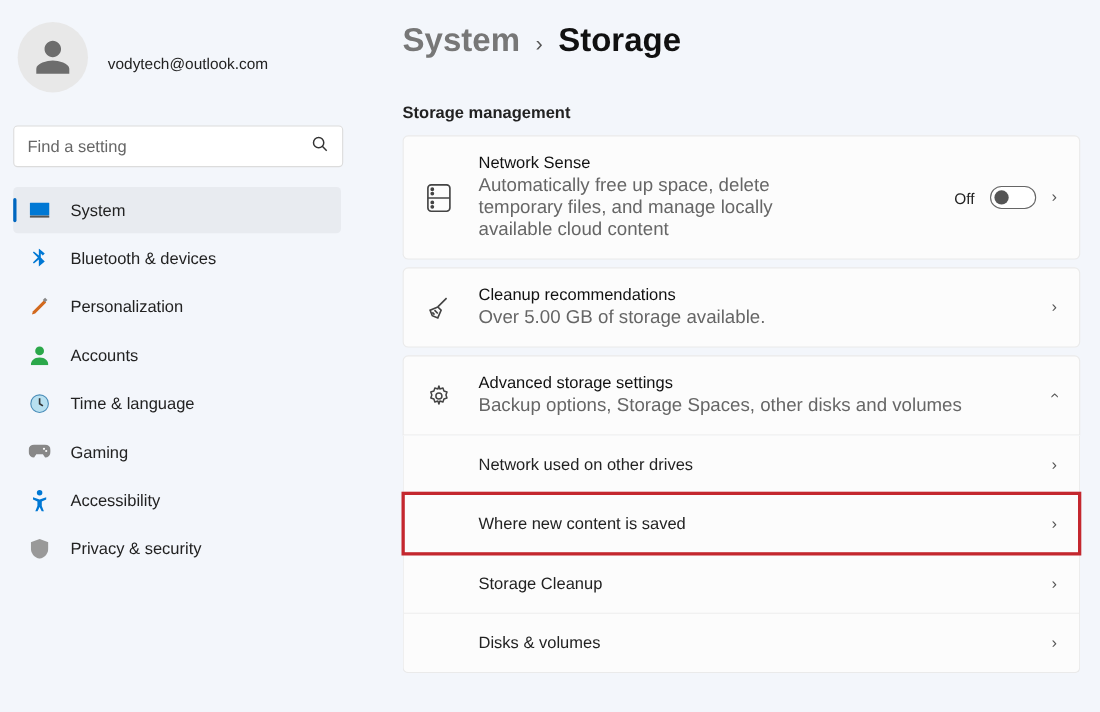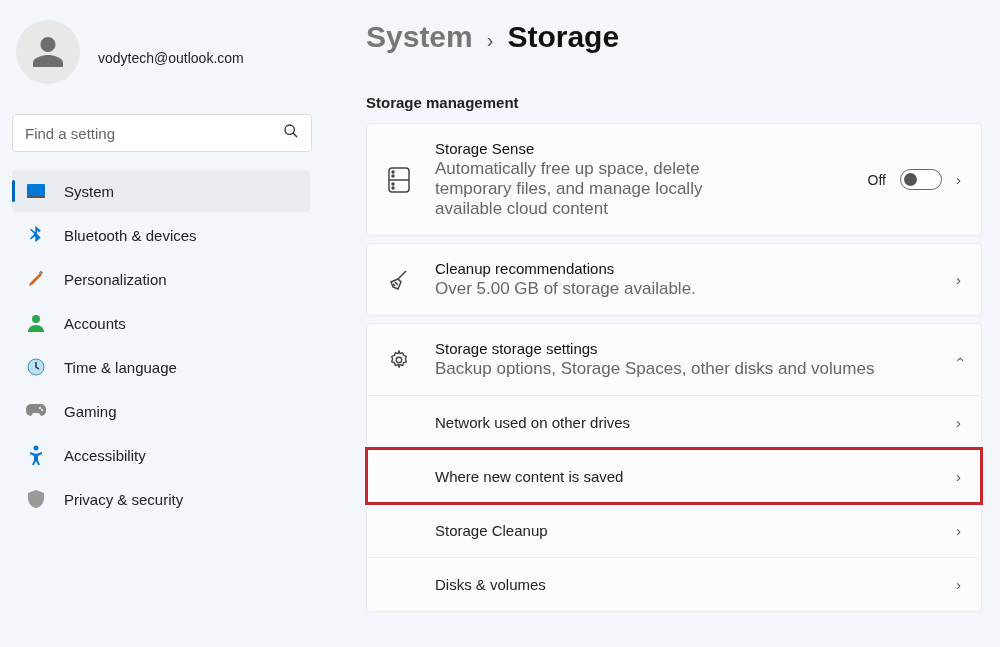--- a/index.html
+++ b/index.html
@@ -333,21 +333,21 @@
       <svg width="22" height="26" viewBox="0 0 22 26" fill="none" stroke="#444" stroke-width="1.5">
           <rect x="1" y="1" width="20" height="24" rx="3"></rect>
           <line x1="1" y1="13" x2="21" y2="13"></line>
           <circle cx="5" cy="5" r="1" fill="#444"></circle>
           <circle cx="5" cy="9" r="1" fill="#444"></circle>
           <circle cx="5" cy="17" r="1" fill="#444"></circle>
           <circle cx="5" cy="21" r="1" fill="#444"></circle>
         </svg>
     </div>
     <div class="card-content">
-      <div class="card-title">Storage Sense</div>
+      <div class="card-title">Network Sense</div>
       <div class="card-sub">Automatically free up space, delete temporary files, and manage locally available cloud content</div>
     </div>
     <div class="card-right">
       <span class="toggle-label">Off</span>
       <div class="toggle"></div>
       <span class="chevron">›</span>
     </div>
   </div>
 
   <div class="card">
@@ -367,21 +367,21 @@
   </div>
 
   <div class="card" style="margin-bottom:0;border-radius:5px 5px 0 0">
     <div class="card-icon">
       <svg width="22" height="22" viewBox="0 0 24 24" fill="none" stroke="#444" stroke-width="1.5">
           <circle cx="12" cy="12" r="3"></circle>
           <path d="M12 2l1 3 3-1 1 3 3 1-1 3 1 3-3 1-1 3-3-1-1 3-1-3-3 1-1-3-3-1 1-3-1-3 3-1 1-3 3 1 1-3z" stroke-linejoin="round"></path>
         </svg>
     </div>
     <div class="card-content">
-      <div class="card-title">Storage storage settings</div>
+      <div class="card-title">Advanced storage settings</div>
       <div class="card-sub" style="max-width:none">Backup options, Storage Spaces, other disks and volumes</div>
     </div>
     <div class="card-right">
       <span class="chevron" style="transform:rotate(-90deg);display:inline-block">›</span>
     </div>
   </div>
 
   <div class="sub-list" style="border-top:none;border-radius:0 0 5px 5px">
     <div class="sub-item">
       <span class="title">Network used on other drives</span>

